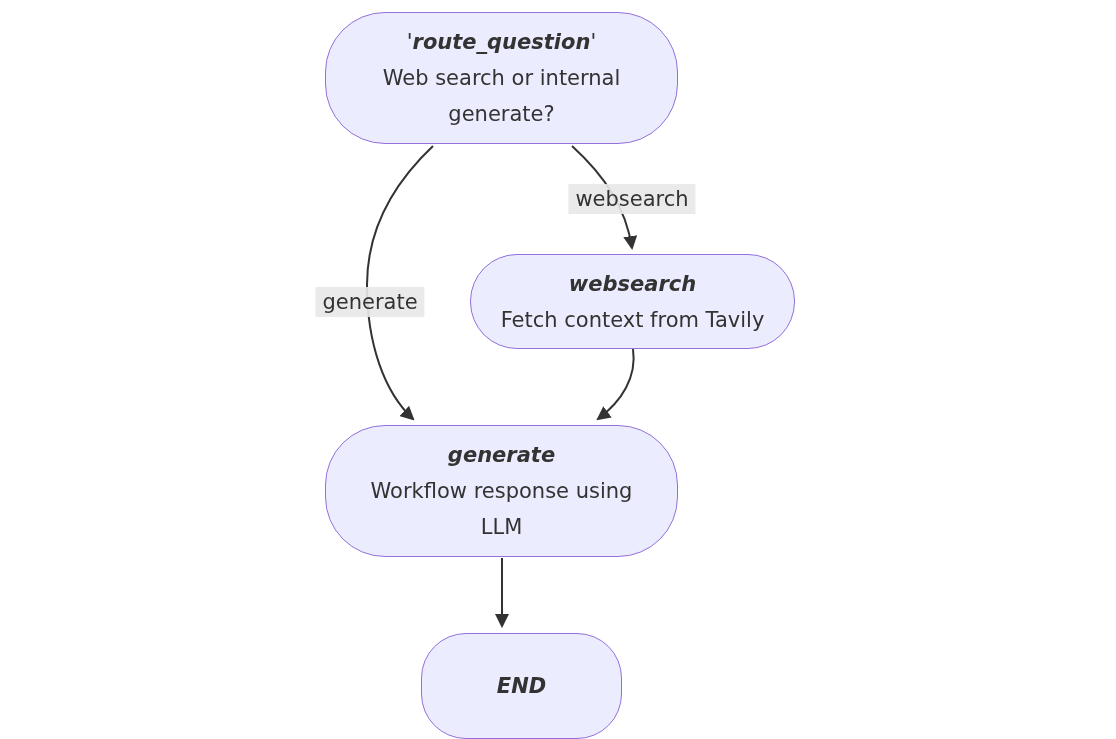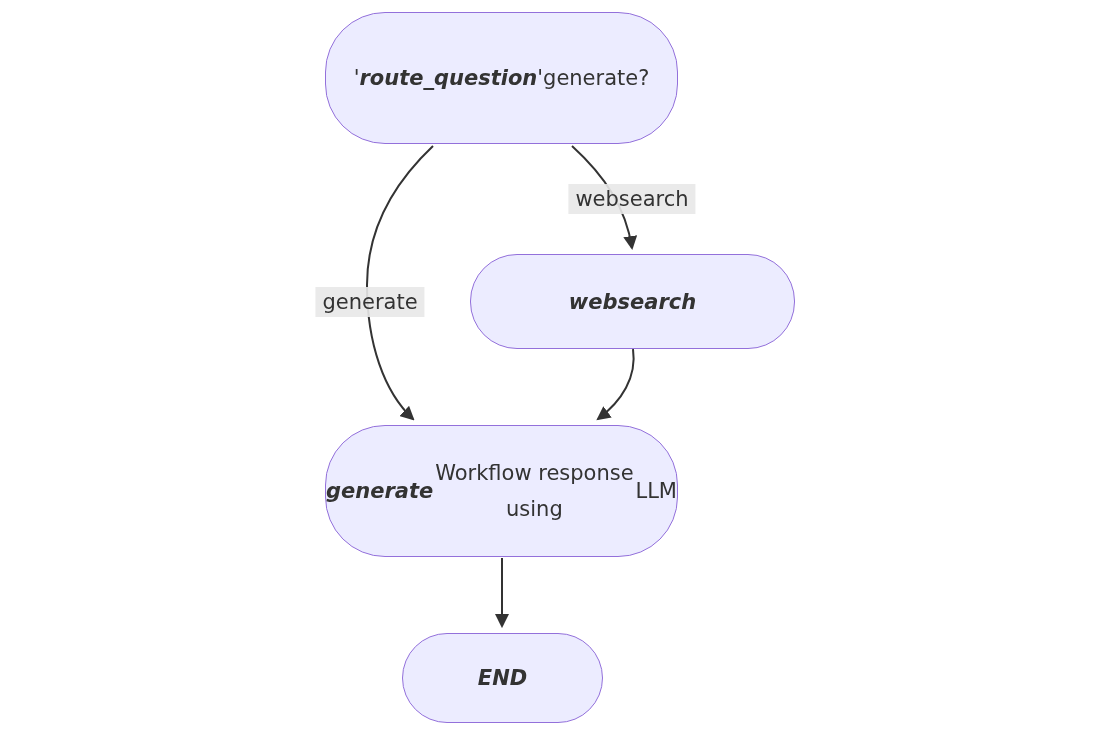--- a/index.html
+++ b/index.html
@@ -29,39 +29,40 @@
   .edges-svg path.edge {
     fill: none;
     stroke: var(--edge);
     stroke-width: 2px;
   }
   .node {
     position: absolute;
     background: var(--node-fill);
     border: 1.5px solid var(--node-border);
     display: flex;
+    flex-direction: column;
     justify-content: center;
     align-items: center;
     text-align: center;
     font-size: 21px;
     line-height: 36px;
     color: var(--text);
   }
   .node .title {
     font-weight: 700;
     font-style: italic;
   }
   .node .title .quote {
     font-weight: 400;
     font-style: normal;
   }
   .node-route    { left: 325px; top: 12px;  width: 353px; height: 132px; border-radius: 60px; }
   .node-websearch{ left: 470px; top: 254px; width: 325px; height: 95px;  border-radius: 47px; }
   .node-generate { left: 325px; top: 425px; width: 353px; height: 132px; border-radius: 60px; }
-  .node-end      { left: 402px; top: 633px; width: 201px; height: 90px;  border-radius: 45px; }
+  .node-end      { left: 421px; top: 633px; width: 201px; height: 106px;  border-radius: 45px; }
   .edge-label {
     position: absolute;
     transform: translate(-50%, -50%);
     background: var(--label-bg);
     color: var(--text);
     font-size: 21px;
     line-height: 26px;
     padding: 2px 7px;
     white-space: nowrap;
   }
@@ -83,25 +84,27 @@
     <path class="edge" d="M433,146 C395,182 367,228 367,285 C367,343 384,392 413,419" marker-end="url(#arrow)"></path>
     <path class="edge" d="M633,349 C637,377 622,401 598,419" marker-end="url(#arrow)"></path>
     <path class="edge" d="M502,558 L502,626" marker-end="url(#arrow)"></path>
   </svg>
 
   <div class="edge-label edge-label-websearch">websearch</div>
   <div class="edge-label edge-label-generate">generate</div>
 
   <div class="node node-route">
     <div class="title"><span class="quote">'</span><span>route_question</span><span class="quote">'</span></div>
+    <div class="desc-line">Web search or internal</div>
     <div class="desc-line">generate?</div>
   </div>
 
   <div class="node node-websearch">
     <div class="title">websearch</div>
+    <div class="desc-line">Fetch context from Tavily</div>
   </div>
 
   <div class="node node-generate">
     <div class="title">generate</div>
     <div class="desc-line">Workflow response using</div>
     <div class="desc-line">LLM</div>
   </div>
 
   <div class="node node-end">
     <div class="title">END</div>

